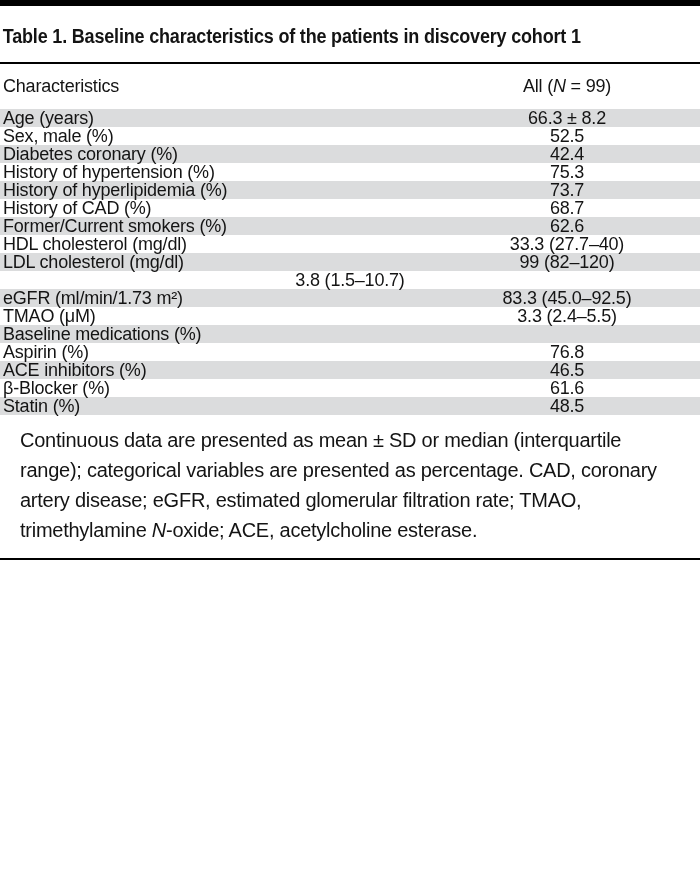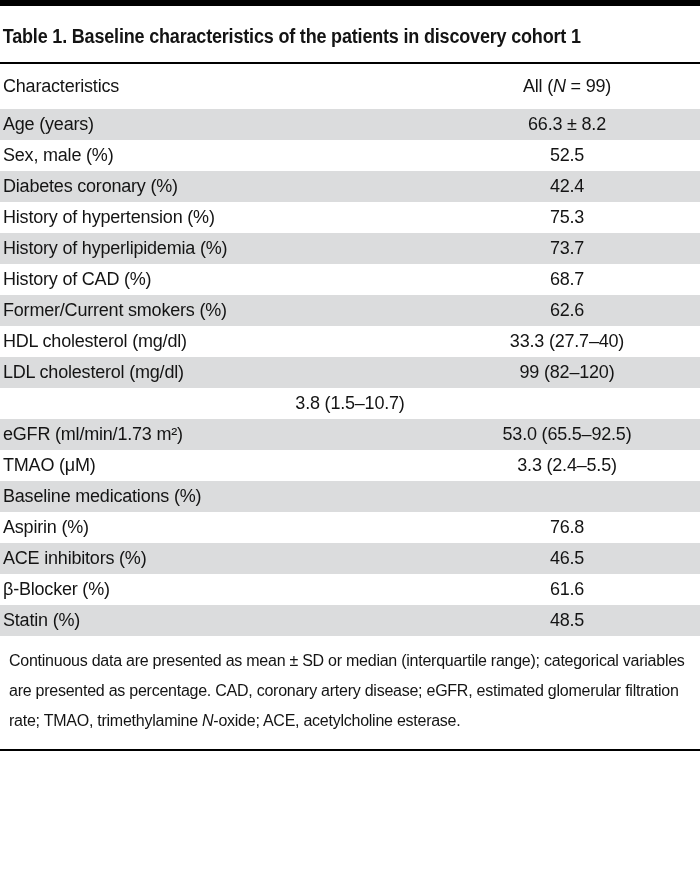--- a/index.html
+++ b/index.html
@@ -58,30 +58,30 @@
     white-space: nowrap;
   }
   .cell.value {
     flex: 1 1 auto;
     text-align: center;
     white-space: nowrap;
   }
   .row {
     display: flex;
     align-items: center;
-    height: 31px;
+    height: 18px;
     font-size: 18px;
     letter-spacing: -0.2px;
   }
   .row.shade { background: #dbdcdd; }
   .cell.label.indent { }
   .footnote {
     margin: 10px 0 0 0;
-    padding: 0 9px;
-    font-size: 16px;
+    padding: 0 20px;
+    font-size: 20px;
     line-height: 30px;
     letter-spacing: -0.25px;
   }
   .it { font-style: italic; }
 </style>
 </head>
 <body>
 
 <div class="page">
 
@@ -131,21 +131,21 @@
       </div>
       <div class="row shade">
         <div class="cell label">LDL cholesterol (mg/dl)</div>
         <div class="cell value">99 (82–120)</div>
       </div>
       <div class="row">
         <div class="cell value">3.8 (1.5–10.7)</div>
       </div>
       <div class="row shade">
         <div class="cell label">eGFR (ml/min/1.73 m²)</div>
-        <div class="cell value">53.0 (65.5–92.5)</div>
+        <div class="cell value">83.3 (45.0–92.5)</div>
       </div>
       <div class="row">
         <div class="cell label">TMAO (μM)</div>
         <div class="cell value">3.3 (2.4–5.5)</div>
       </div>
       <div class="row shade">
         <div class="cell label">Baseline medications (%)</div>
         <div class="cell value"></div>
       </div>
       <div class="row">

